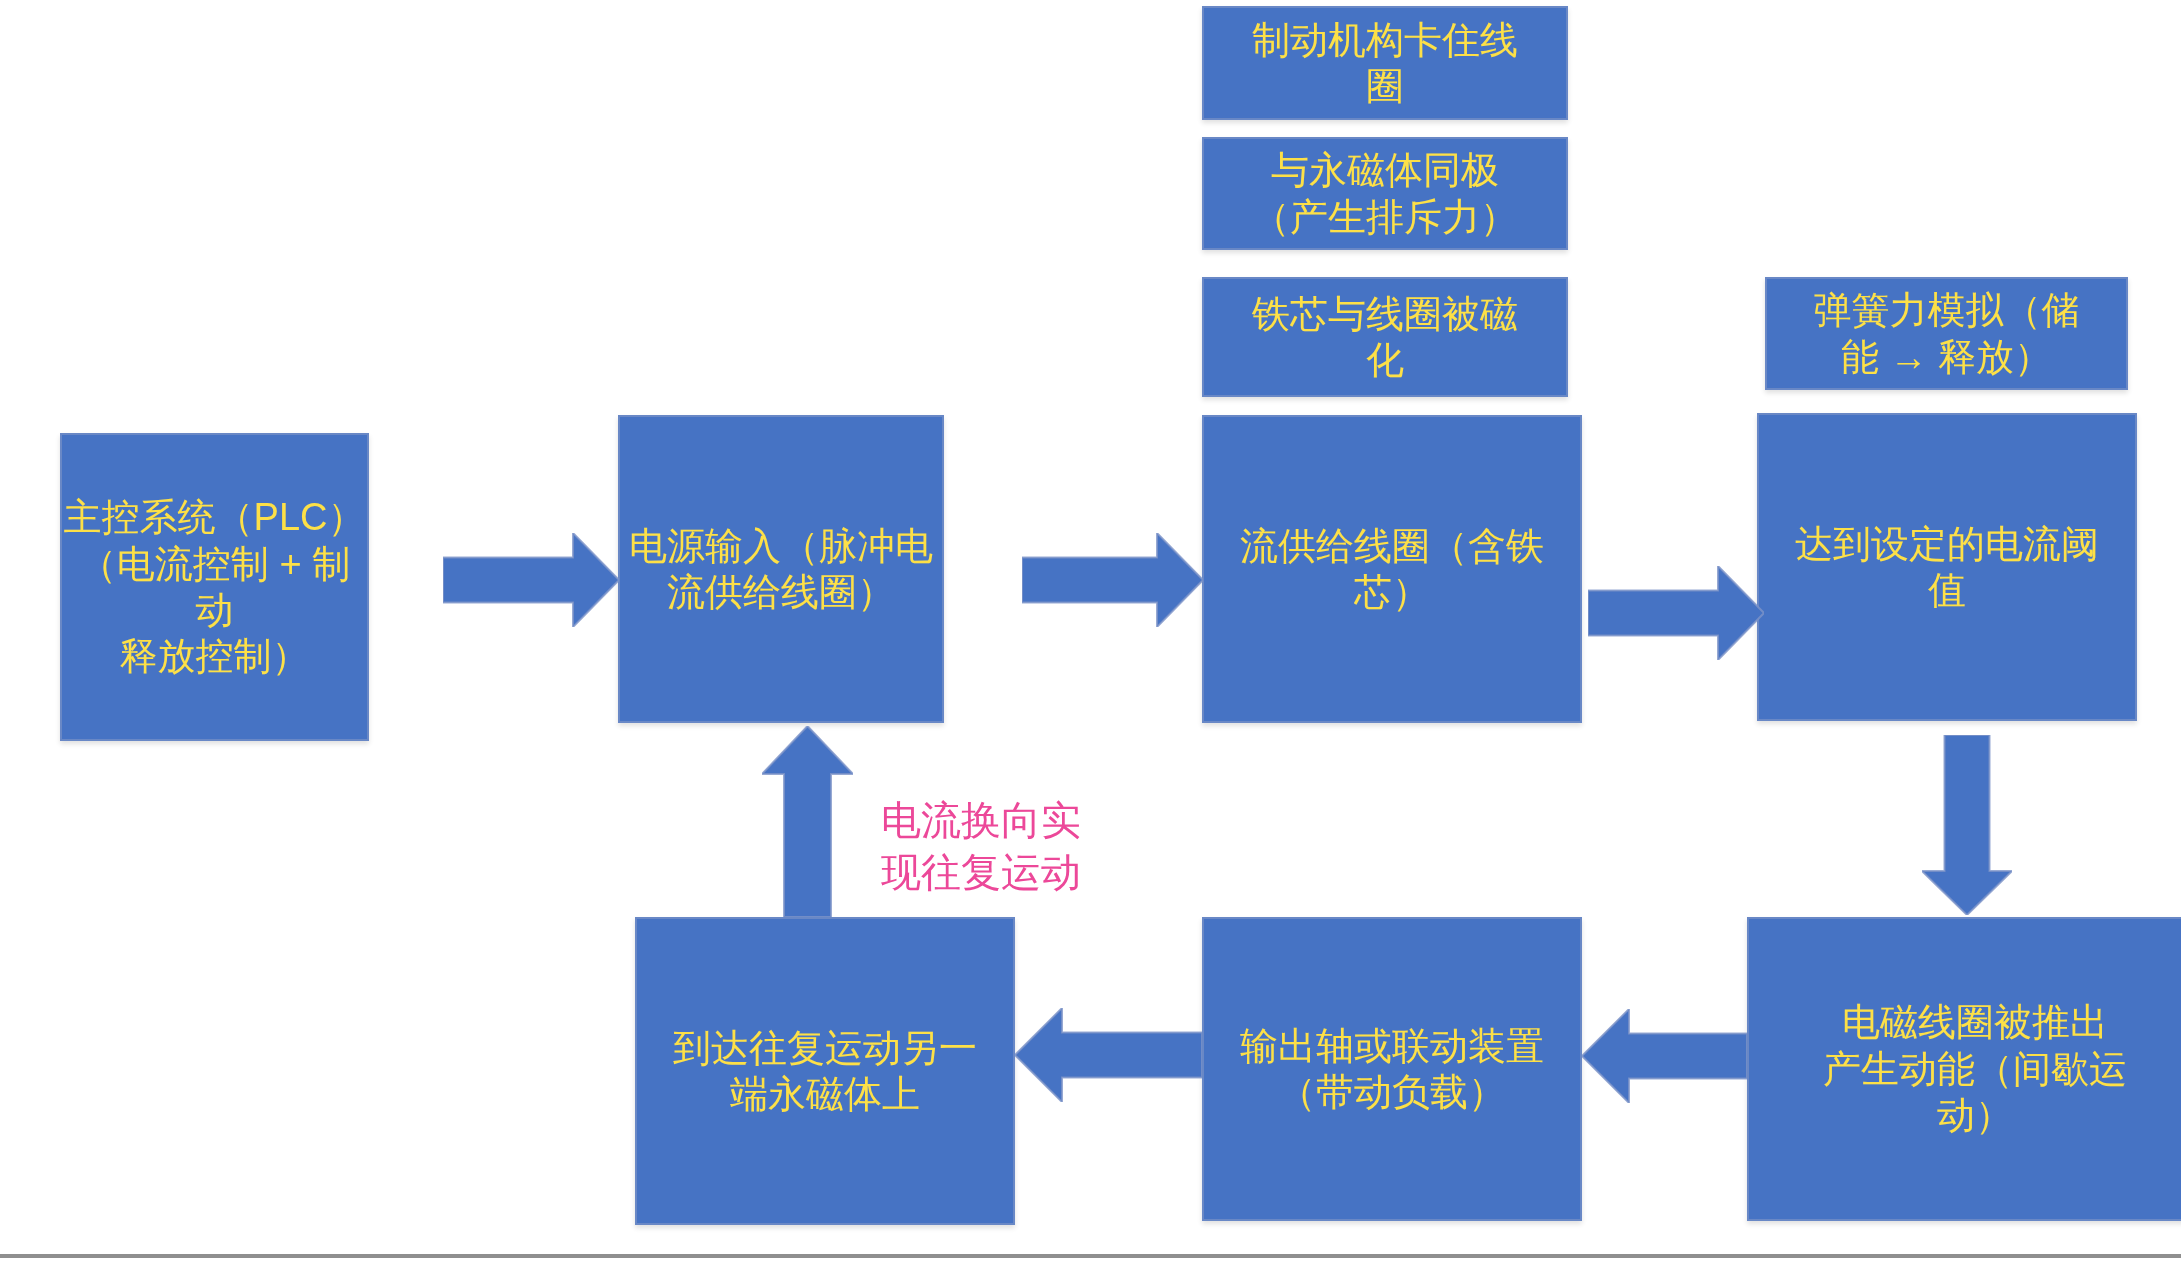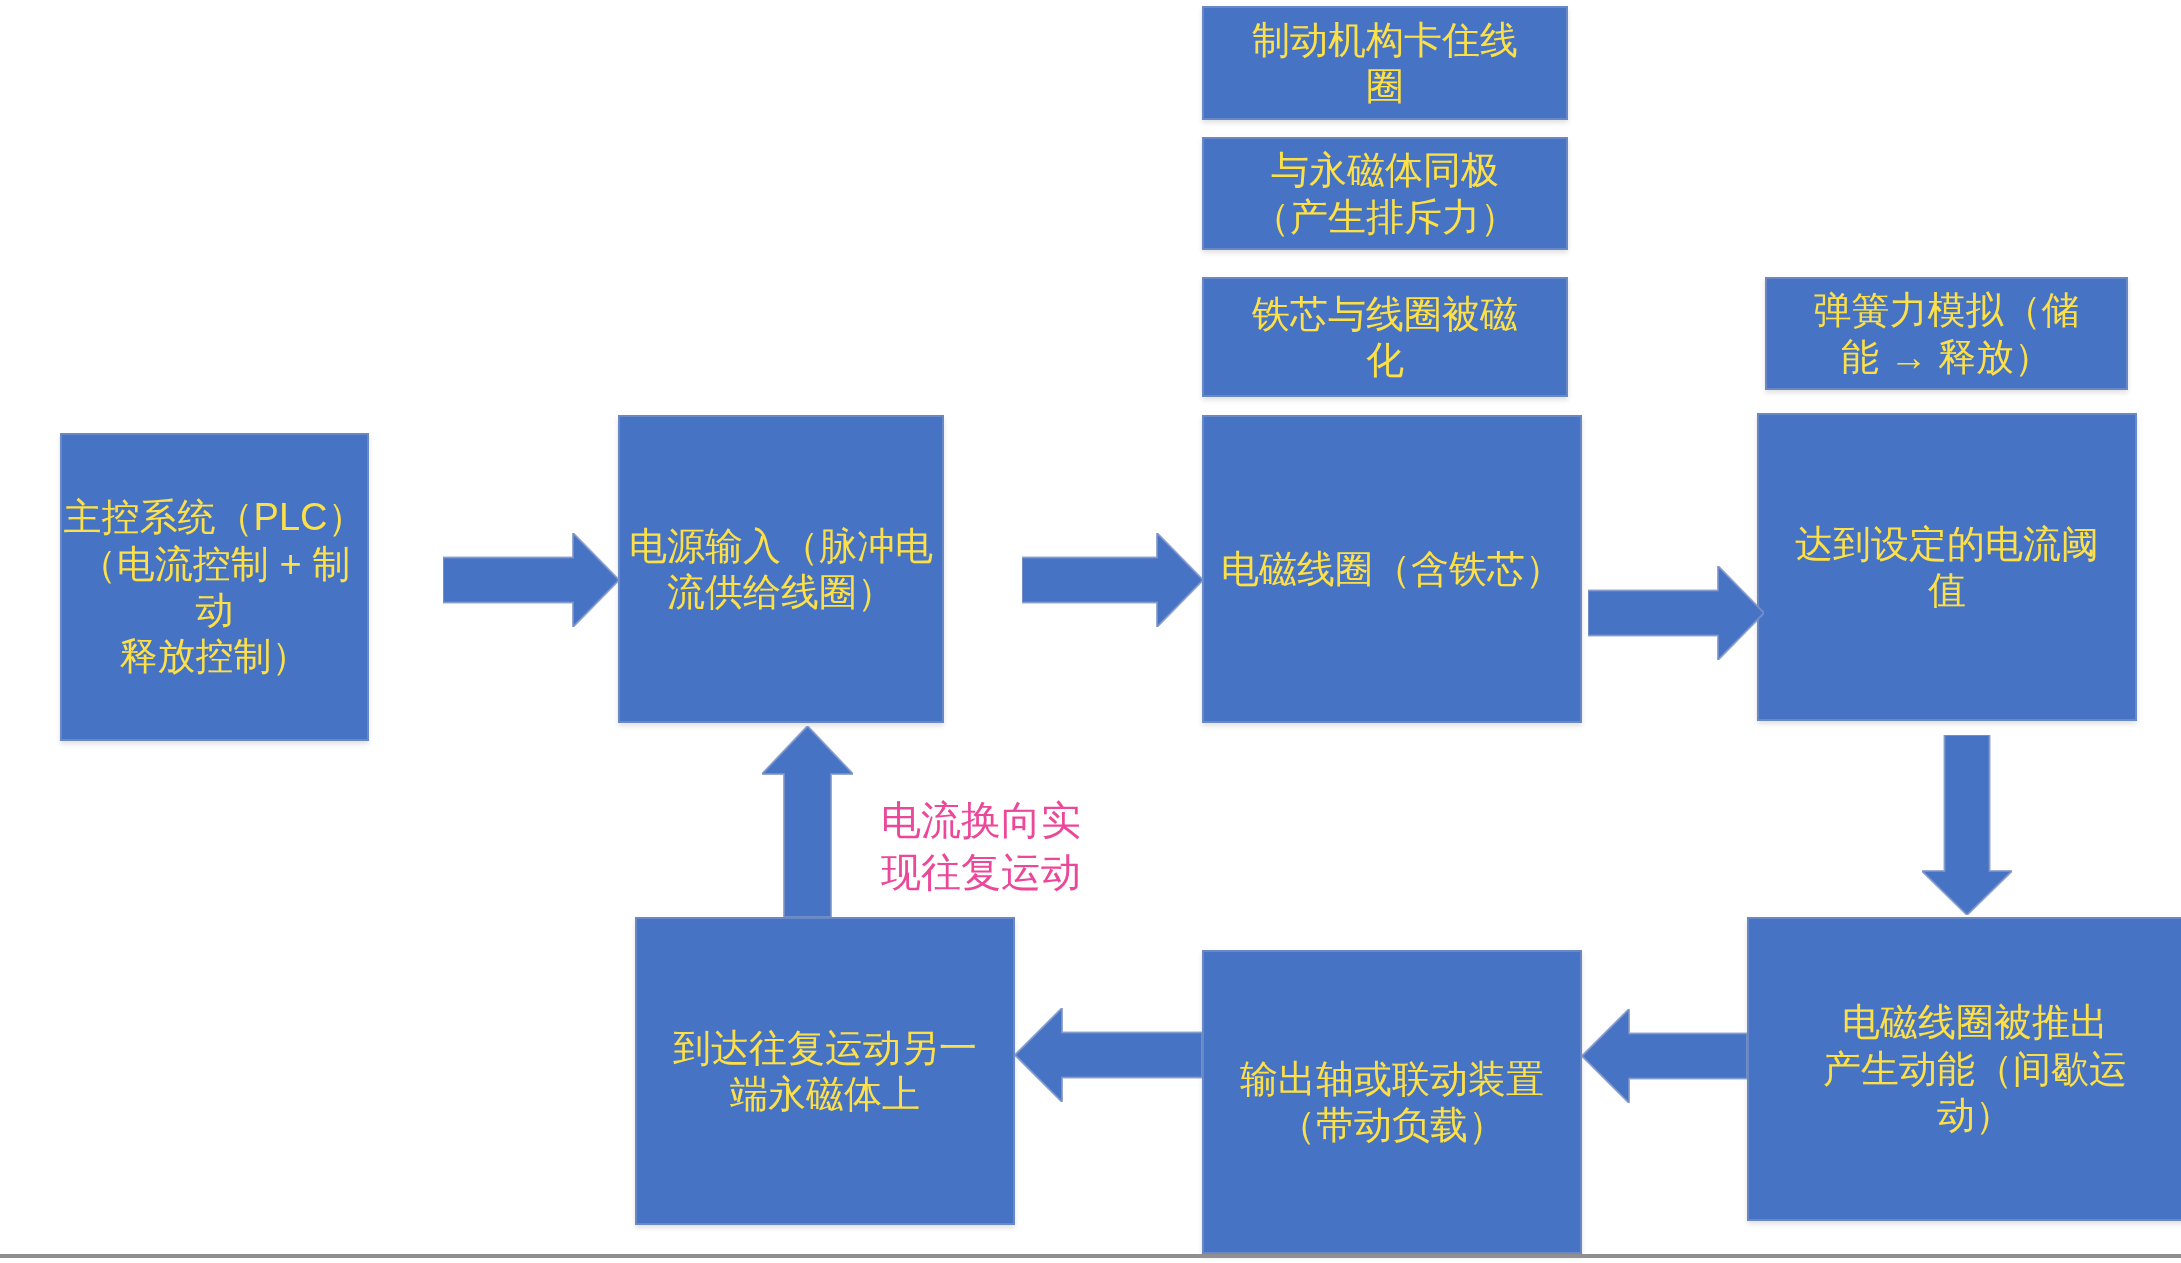--- a/index.html
+++ b/index.html
@@ -76,30 +76,30 @@
   <div class="node" style="left:1765px; top:277px; width:363px; height:113px;">弹簧力模拟（储
 能 → 释放）</div>
 
   <div class="node" style="left:60px; top:415px; width:309px; height:308px;margin-top:18px;">主控系统（PLC）
 （电流控制 + 制动
 释放控制）</div>
 
   <div class="node" style="left:618px; top:415px; width:326px; height:308px;">电源输入（脉冲电
 流供给线圈）</div>
 
-  <div class="node" style="left:1202px; top:415px; width:380px; height:308px;">电磁线圈（含铁芯）</div>
+  <div class="node" style="left:1202px; top:415px; width:380px; height:308px;">流供给线圈（含铁芯）</div>
 
   <div class="node" style="left:1757px; top:413px; width:380px; height:308px;">达到设定的电流阈
 值</div>
 
   <div class="node" style="left:1747px; top:917px; width:456px; height:304px;">电磁线圈被推出
 产生动能（间歇运
 动）</div>
 
-  <div class="node" style="left:1202px; top:917px; width:380px; height:304px;margin-top:33px;">输出轴或联动装置
+  <div class="node" style="left:1202px; top:917px; width:380px; height:304px;">输出轴或联动装置
 （带动负载）</div>
 
   <div class="node" style="left:635px; top:917px; width:380px; height:308px;">到达往复运动另一
 端永磁体上</div>
 
   <div class="arrow" style="left:443px; top:533px;">
     <svg width="176" height="94" viewBox="0 0 176 94">
       <polygon points="0,24.5 130,24.5 130,0 176,47 130,94 130,69.5 0,69.5"></polygon>
     </svg>
   </div>

